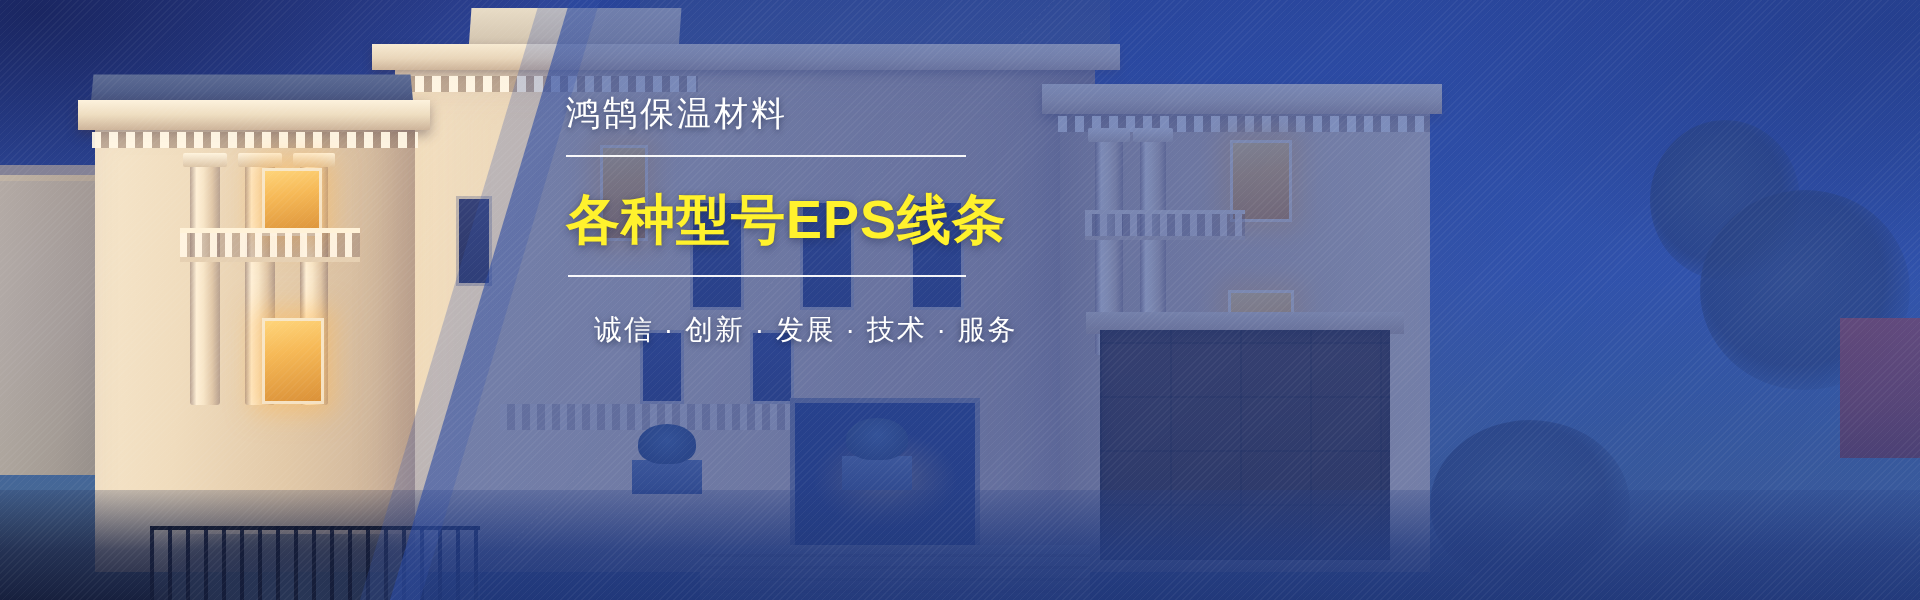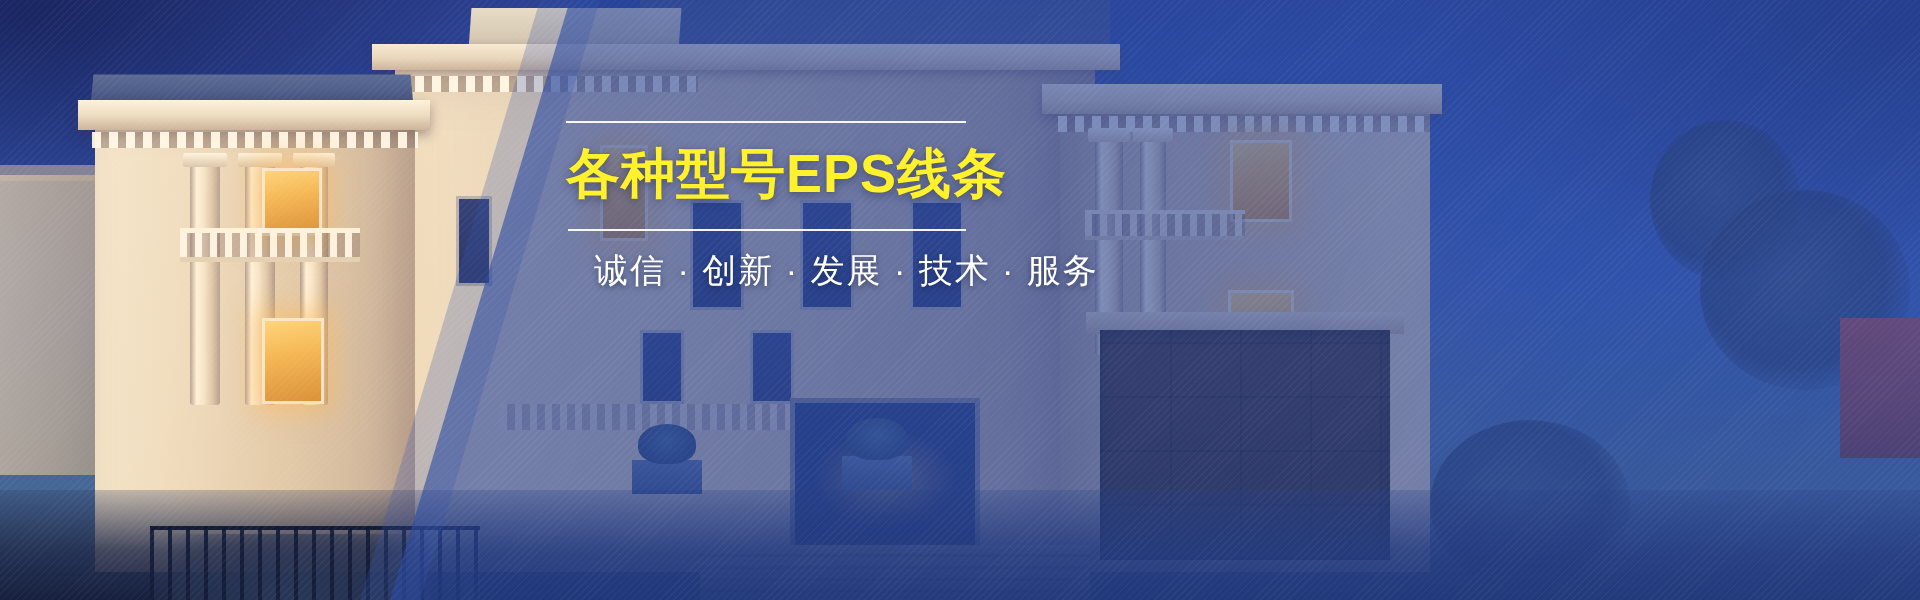--- a/index.html
+++ b/index.html
@@ -302,40 +302,40 @@
   .rule {
     height: 2px;
     width: 400px;
     background: #ffffff;
     margin: 25px 0 0 0;
     opacity: 0.95;
   }
   .rule-bottom { margin: 26px 0 0 2px; width: 398px; }
 
   .headline {
-    margin-top: 22px;
+    margin-top: 34px;
   }
   .headline-line {
     color: #fff22d;
     font-size: 54px;
     font-weight: 700;
     line-height: 1.07;
     letter-spacing: 1px;
     white-space: nowrap;
     text-shadow:
       0 0 2px rgba(90,70,0,0.35),
       0 3px 10px rgba(22,30,70,0.45);
   }
 
   .tagline {
     color: #ffffff;
-    font-size: 34px;
+    font-size: 28px;
     letter-spacing: 2px;
     line-height: 1;
-    margin-top: 22px;
+    margin-top: 39px;
     margin-left: 28px;
     white-space: nowrap;
     text-shadow: 0 2px 6px rgba(10,18,46,0.55);
   }
 </style>
 </head>
 <body>
 
 <div class="banner">
 
@@ -405,20 +405,21 @@
     <div class="ground"></div>
     <div class="fg-bush"></div>
     <div class="fence"></div>
   </div>
 
   <div class="overlay-panel"></div>
   <div class="overlay-soft"></div>
   <div class="texture"></div>
 
   <div class="copy">
+    <div class="brand">鸿鹄保温材料</div>
     <div class="rule"></div>
     <div class="headline">
       <div class="headline-line">各种型号EPS线条</div>
     </div>
     <div class="rule rule-bottom"></div>
     <div class="tagline">诚信 · 创新 · 发展 · 技术 · 服务</div>
   </div>
 
 </div>
 

